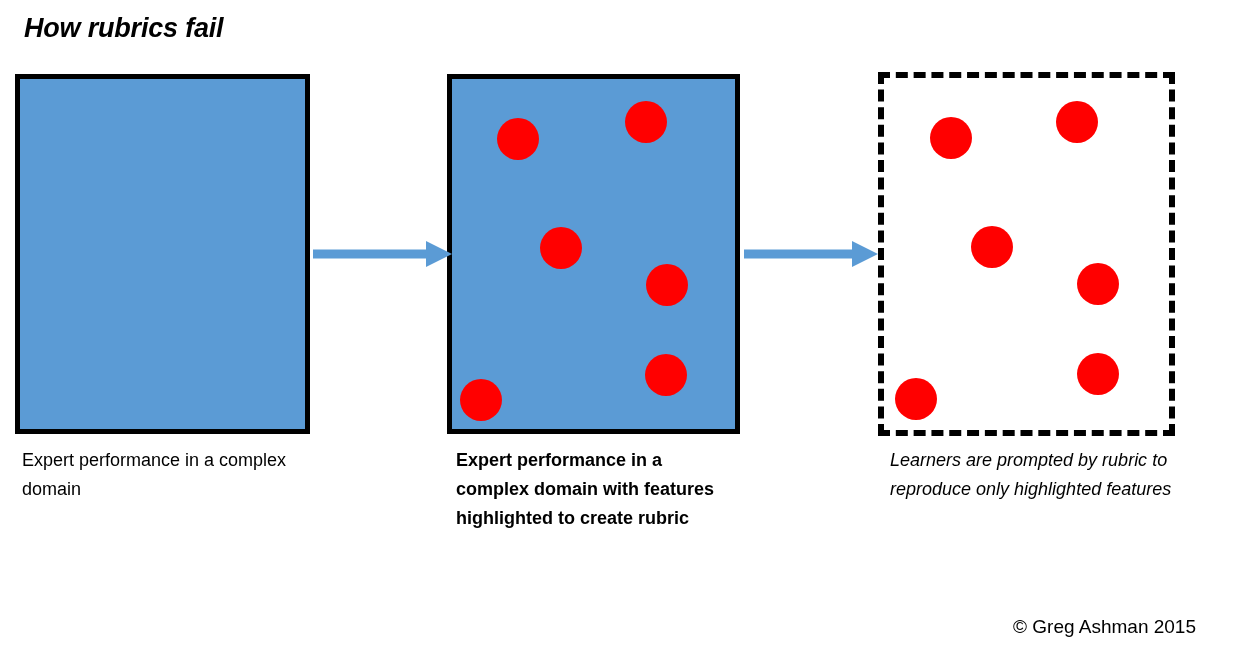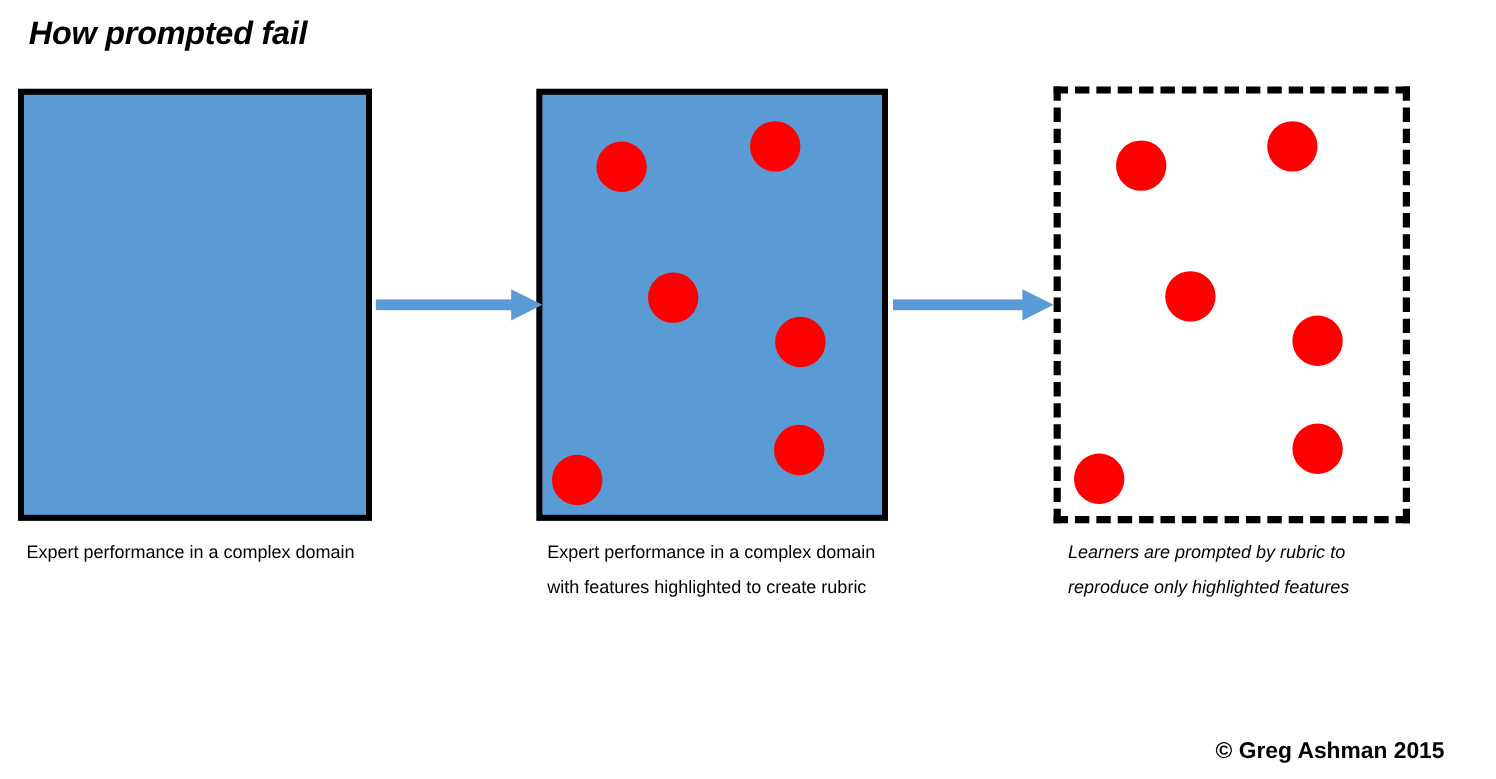--- a/index.html
+++ b/index.html
@@ -43,42 +43,42 @@
     border: 6px dashed #000000;
     background: #ffffff;
   }
   .dot {
     position: absolute;
     border-radius: 50%;
     box-sizing: border-box;
   }
   .caption {
     position: absolute;
-    font-size: 15px;
+    font-size: 18px;
     line-height: 29px;
     color: #000000;
     white-space: pre-line;
   }
   .arrow {
     position: absolute;
     height: 34px;
   }
   .copyright {
     position: absolute;
     font-size: 19px;
-    font-weight: bold;
+    font-weight: normal;
     white-space: nowrap;
   }
 </style>
 </head>
 <body>
 
 <div id="stage">
 
-  <div class="title">How prompted fail</div>
+  <div class="title">How rubrics fail</div>
 
   <div class="panel panel-solid" style="left: 15px; top: 74px; width: 295px; height: 360px; background: rgb(91, 155, 213); border-color: rgb(0, 0, 0);"></div>
 
   <div class="panel panel-solid" style="left: 447px; top: 74px; width: 293px; height: 360px; background: rgb(91, 155, 213); border-color: rgb(0, 0, 0);"></div>
 
   <div class="panel panel-dashed" style="left: 878px; top: 72px; width: 297px; height: 364px; background: rgb(255, 255, 255); border-color: rgb(0, 0, 0);"></div>
 
   <div id="dot-layer">
       <div class="dot" style="left: 497px; top: 118px; width: 42px; height: 42px; background: rgb(255, 0, 0);"></div>
       <div class="dot" style="left: 625px; top: 101px; width: 42px; height: 42px; background: rgb(255, 0, 0);"></div>
@@ -99,18 +99,18 @@
           <polygon points="113,4 139,17 113,30" fill="#5B9BD5"></polygon>
         </svg></div>
       <div class="arrow" style="left: 744px; top: 237px; width: 134px;"><svg width="134" height="34" viewBox="0 0 134 34">
           <rect x="0" y="12.5" width="110" height="9" fill="#5B9BD5"></rect>
           <polygon points="108,4 134,17 108,30" fill="#5B9BD5"></polygon>
         </svg></div>
     </div>
 
   <div class="caption" style="left: 22px; top: 446px; width: 300px;">Expert performance in a complex domain</div>
 
-  <div class="caption" style="left: 456px; top: 446px; width: 275px;">Expert performance in a complex domain with features highlighted to create rubric</div>
+  <div class="caption" style="left: 456px; top: 446px; width: 275px; font-weight: bold;">Expert performance in a complex domain with features highlighted to create rubric</div>
 
   <div class="caption" style="left: 890px; top: 446px; width: 290px; font-style: italic;">Learners are prompted by rubric to reproduce only highlighted features</div>
 
   <div class="copyright" style="left: 1013px; top: 616px;">© Greg Ashman 2015</div>
 </div>
 
 </body></html>

